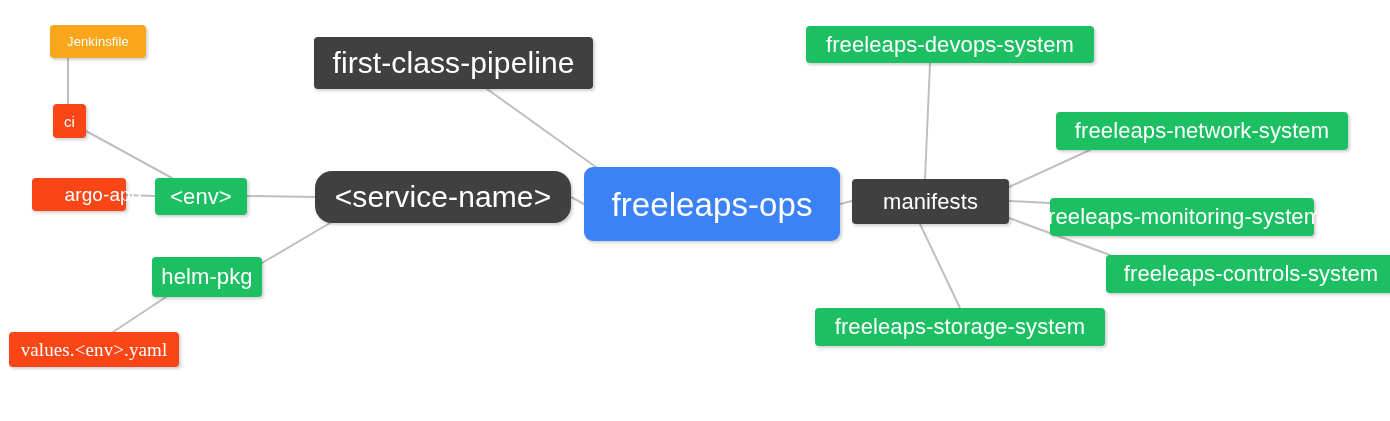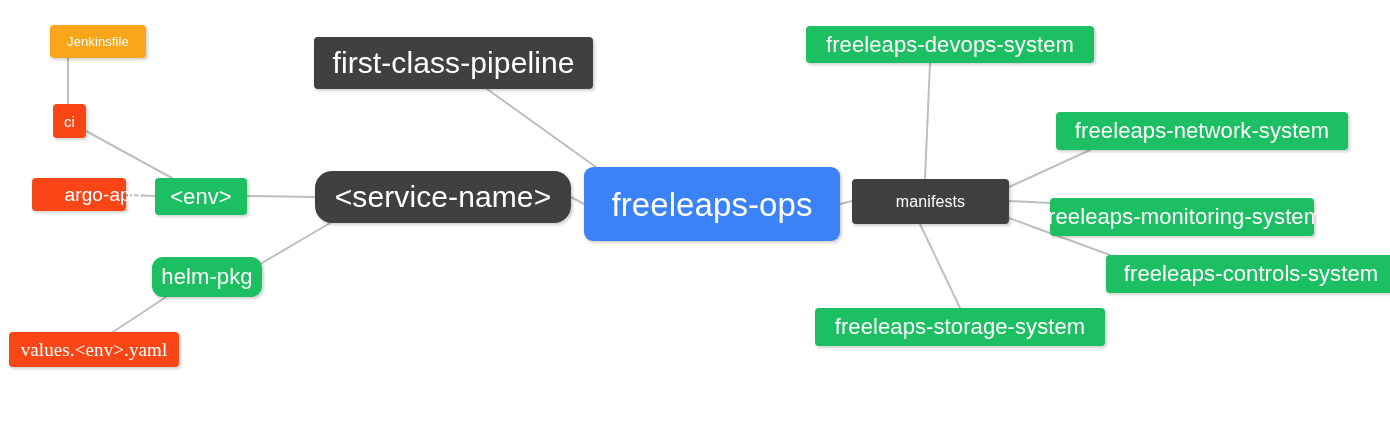--- a/index.html
+++ b/index.html
@@ -51,21 +51,21 @@
     background: #3b82f6;
     border-radius: 9px;
     font-size: 33px;
   }
   .node-blue   { background: #404040; }
   .node-green  { background: #1cbf62; }
   .node-red    { background: #fa4616; }
   .node-orange { background: #faa61a; }
 
   .size-xl { font-size: 30px; }
-  .size-lg { font-size: 16px; justify-content: center; }
+  .size-lg { font-size: 22px; justify-content: center; }
   .size-md { font-size: 22px; }
   .size-sm { font-size: 19px; }
   .size-xs { font-size: 15px; }
   .size-xxs { font-size: 13px; }
 </style>
 </head>
 <body>
 
 <div id="mindmap-root">
 
@@ -95,21 +95,21 @@
       </div>
       <div class="node node-blue size-xl" style="left: 314px; top: 37px; width: 279px; height: 52px;">
         <span>first-class-pipeline</span>
       </div>
       <div class="node node-blue size-lg" style="left: 852px; top: 179px; width: 157px; height: 45px;">
         <span>manifests</span>
       </div>
       <div class="node node-green size-md" style="left: 155px; top: 178px; width: 92px; height: 37px;">
         <span>&lt;env&gt;</span>
       </div>
-      <div class="node node-green size-md" style="left: 152px; top: 257px; width: 110px; height: 40px; border-radius: 11px;">
+      <div class="node node-green size-md" style="left: 152px; top: 257px; width: 110px; height: 40px;">
         <span>helm-pkg</span>
       </div>
       <div class="node node-red size-xs" style="left: 53px; top: 104px; width: 33px; height: 34px;">
         <span>ci</span>
       </div>
       <div class="node node-orange size-xxs" style="left: 21px; top: 25px; width: 96px; height: 33px; margin-left: 29px;">
         <span>Jenkinsfile</span>
       </div>
       <div class="node node-red size-sm" style="left: 32px; top: 178px; width: 94px; height: 33px; padding-left: 48px;">
         <span>argo-app</span>

